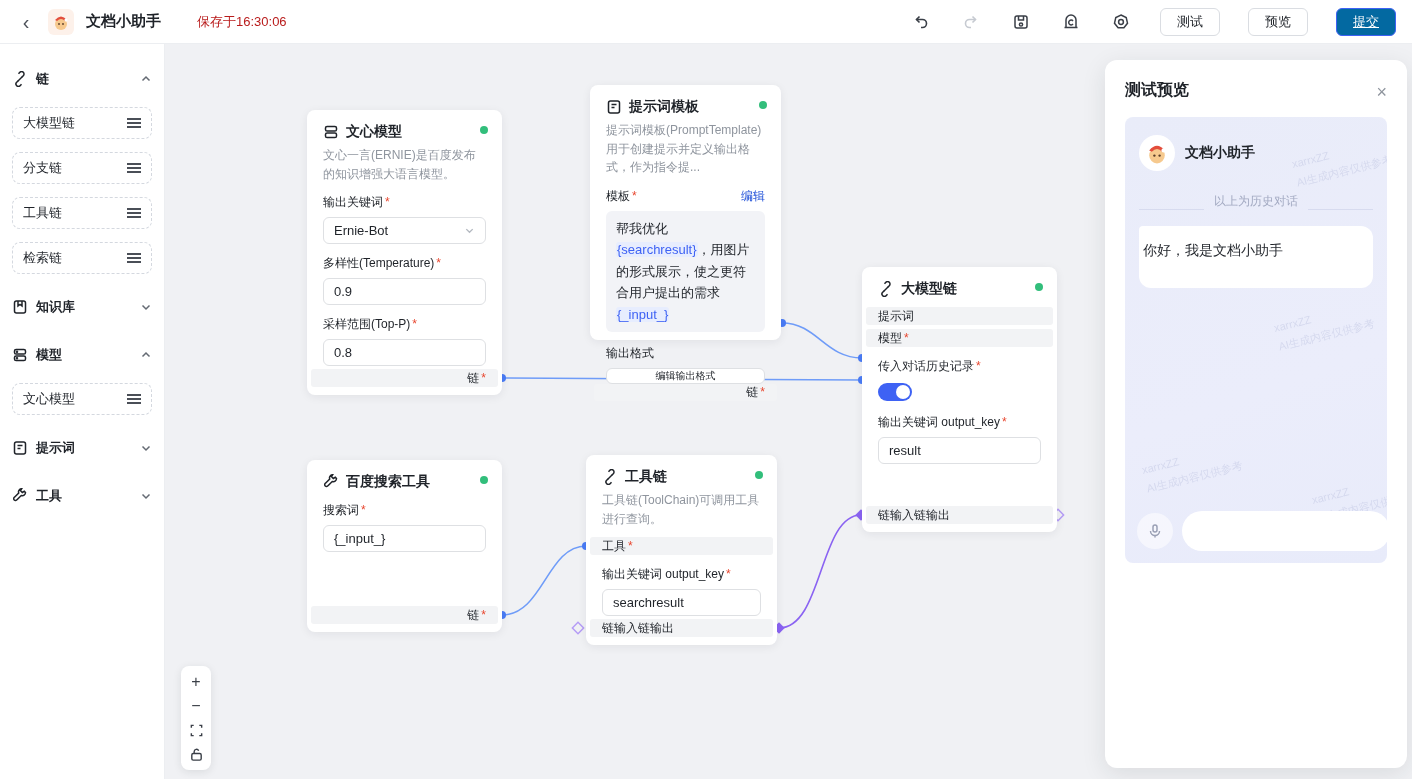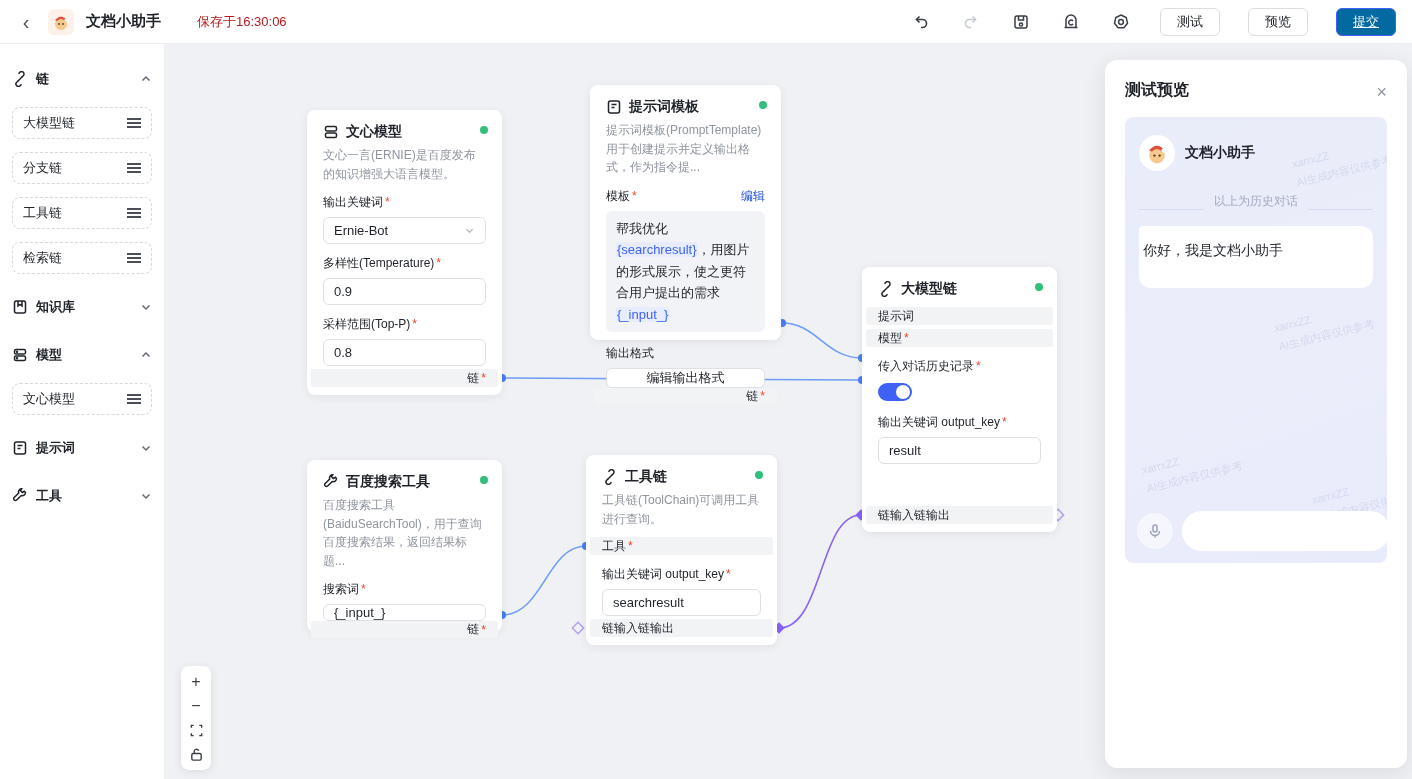--- a/index.html
+++ b/index.html
@@ -52,21 +52,21 @@
   .bar { background:#f2f3f5; border-radius:3px; height:18px; margin:0 -12px; padding:0 12px;
     display:flex; align-items:center; font-size:12px; font-weight:500; }
   .bar + .bar { margin-top:4px; }
   .footer-bar { margin-top:auto; }
   .footer-bar.end { justify-content:flex-end; }
   .footer-bar.between { justify-content:flex-start; }
   .tpl-box { background:#f2f3f7; border-radius:6px; padding:7px 10px; font-size:13px; line-height:1.65; margin-bottom:2px;}
   .token { color:#3e62f4; background:#e7edfe; border-radius:3px; padding:0 1px; }
   .edit-link { color:#1d4ed8; font-size:12px; float:right; cursor:pointer; font-weight:normal;}
   .block-btn { width:100%; height:26px; border:1px solid #dee0e3; border-radius:6px; background:#fff;
-    font-size:13px; color:#1f2329; cursor:pointer; font-family:inherit; }
+    font-size:10px; color:#1f2329; cursor:pointer; font-family:inherit; }
   .toggle { width:34px; height:18px; border-radius:9px; background:#3e62f4; position:relative; cursor:pointer; margin:2px 0 2px; }
   .toggle::after { content:""; position:absolute; right:2px; top:2px; width:14px; height:14px; border-radius:50%; background:#fff; }
 
   
   .preview { position:absolute; left:940px; top:16px; width:302px; height:708px; background:#fff;
     border-radius:12px; box-shadow:0 6px 24px rgba(31,35,41,.10); z-index:10; padding:20px; }
   .pv-head { display:flex; align-items:flex-end; justify-content:space-between; }
   .pv-title { font-size:16px; font-weight:bold; }
   .pv-close { font-size:18px; color:#8f959e; cursor:pointer; line-height:1; }
   .chat { margin-top:16px; height:446px; border-radius:8px; position:relative; overflow:hidden;
@@ -327,21 +327,20 @@
     </div>
 
     <div class="node" style="left:142px; top:416px; width:195px; height:172px;">
       <span class="n-dot"></span>
       <div class="n-title">
         <svg width="16" height="16" viewBox="0 0 16 16" fill="none" stroke="#1f2329" stroke-width="1.5">
           <path d="M13.5 4.5 a3.2 3.2 0 0 1 -4.3 3 L5 11.7 a1.8 1.8 0 1 1 -2.5 -2.5 L6.7 5 a3.2 3.2 0 0 1 3 -4.3 l-1.2 2 1.8 1.8 2-1.2 Z"></path>
         </svg>
         <span>百度搜索工具</span>
       </div>
-      <div class="n-desc">百度搜索工具(BaiduSearchTool)，用于查询百度搜索结果，返回结果标题...</div>
       <div class="f-label"><span>搜索词</span><span class="req">*</span></div>
       <input class="text-input" value="{_input_}" style="">
       <div class="bar footer-bar end">
         <span>链</span>
           <span class="req">*</span>
       </div>
     </div>
 
     <div class="node" style="left:421px; top:411px; width:191px; height:190px;">
       <span class="n-dot"></span>

